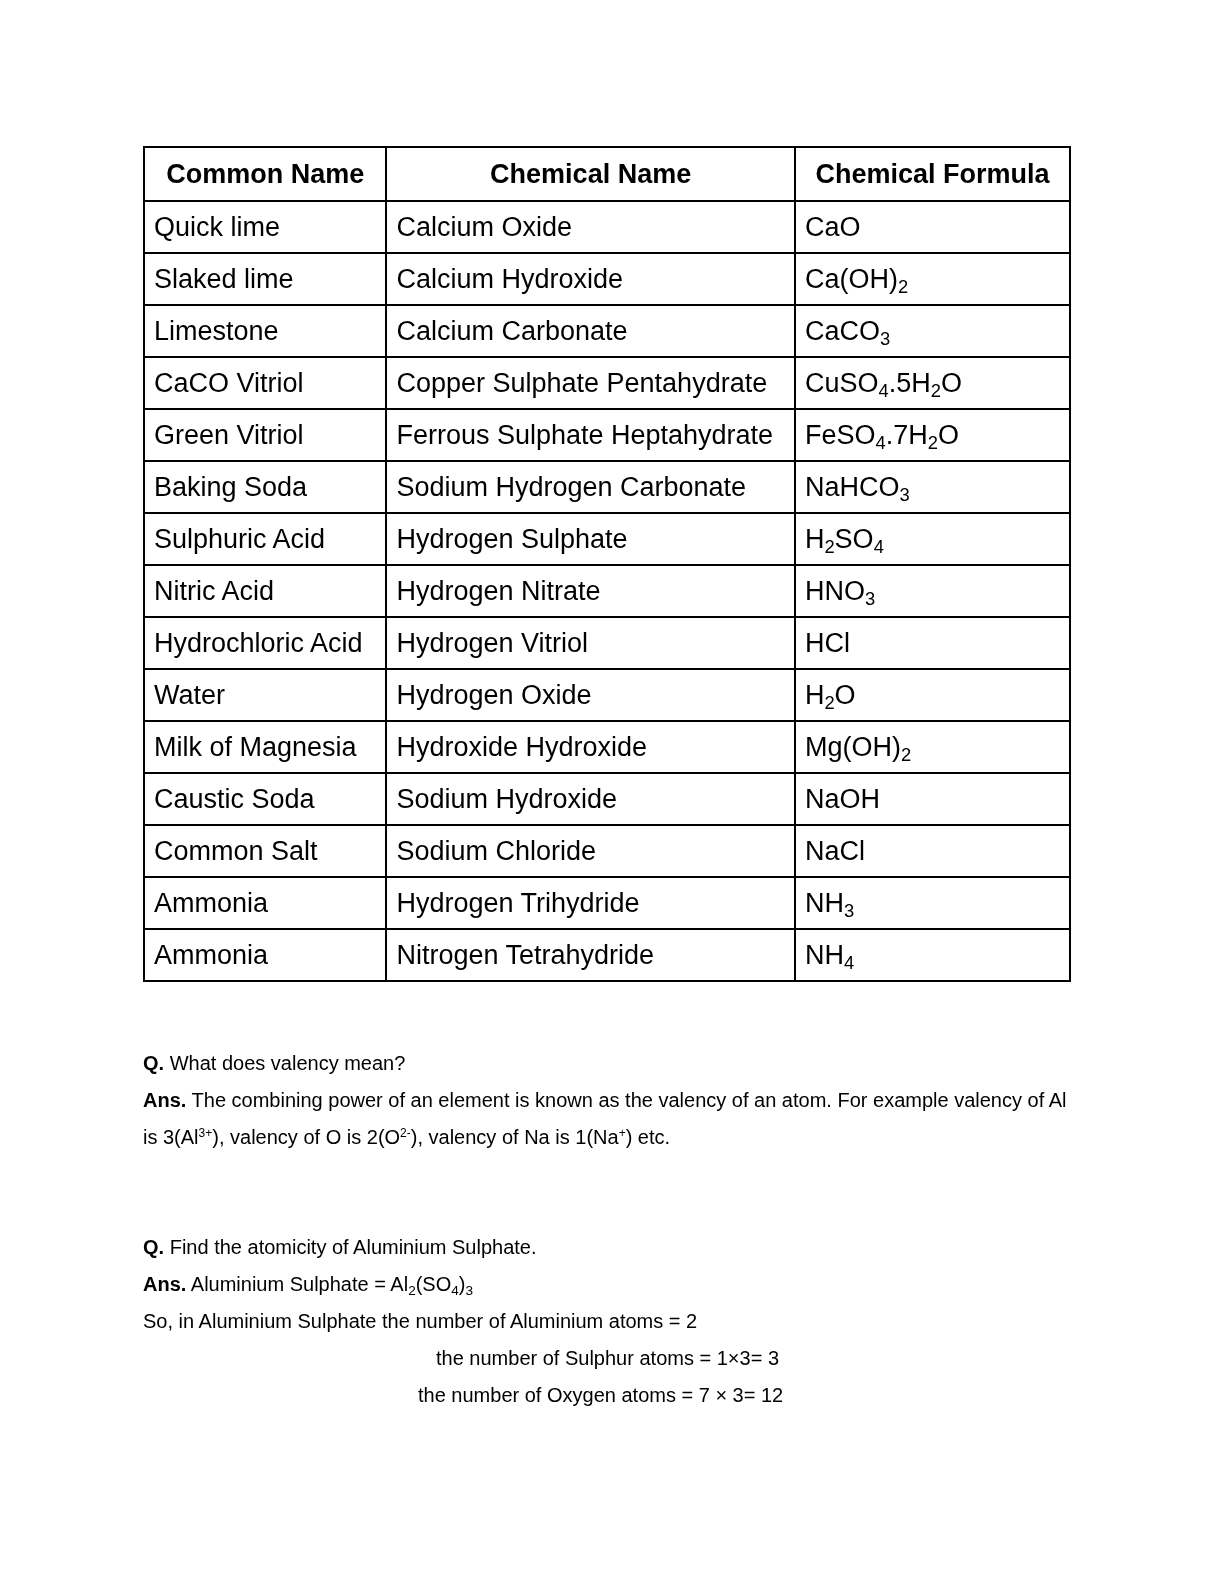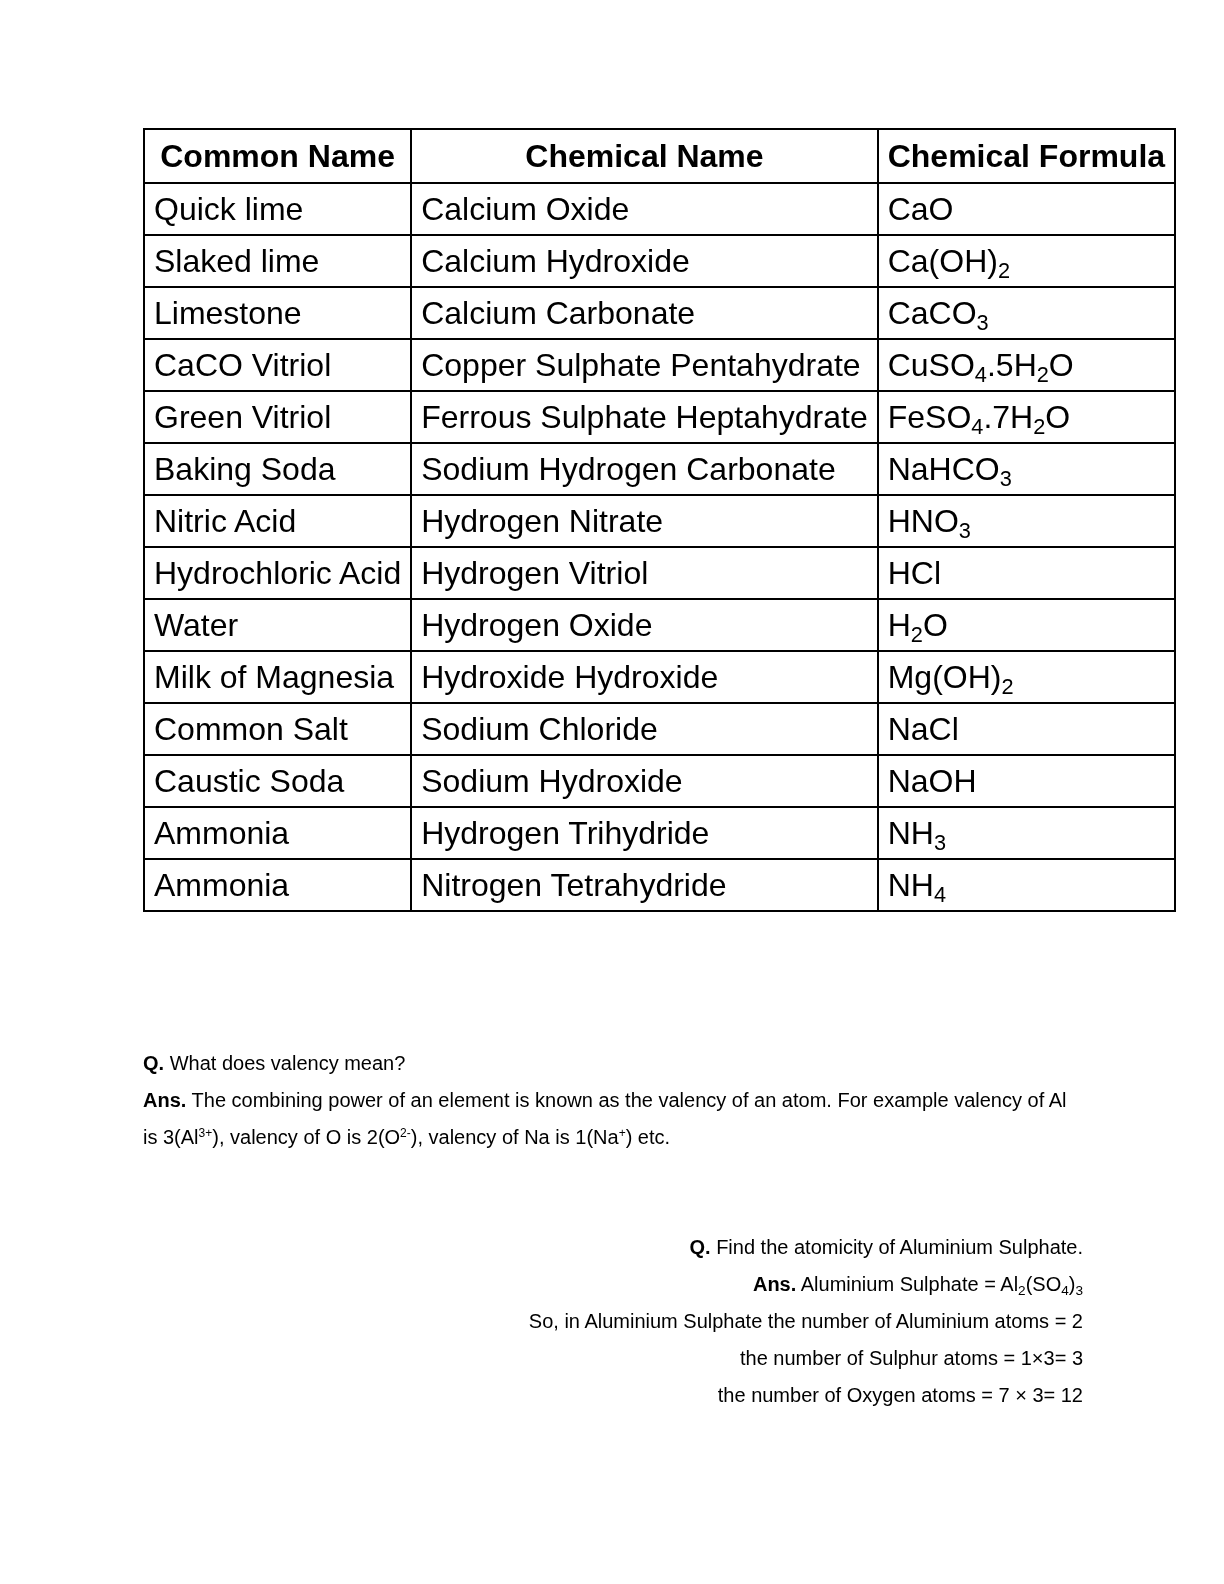--- a/index.html
+++ b/index.html
@@ -1,29 +1,29 @@
 <!DOCTYPE html>
 <html><head>
 <meta charset="utf-8">
 <style>
   html, body { margin: 0; padding: 0; background: #ffffff; }
   body { width: 1224px; height: 1584px; position: relative; font-family: "Liberation Sans", sans-serif; color: #000; }
-  table.chem { position: absolute; left: 143px; top: 128px; width: 928px; border-collapse: collapse; font-size: 32px; }
+  table.chem { position: absolute; left: 143px; top: 146px; width: 928px; border-collapse: collapse; font-size: 27px; }
   table.chem th, table.chem td { border: 2px solid #000; padding: 0 9px; height: 50px; text-align: left; font-weight: normal; white-space: nowrap; }
   table.chem th { font-weight: bold; text-align: center; height: 52px; }
   table.chem col.c1 { width: 243px; }
   table.chem col.c2 { width: 409px; }
   table.chem col.c3 { width: 276px; }
   sub { font-size: 0.68em; vertical-align: -0.28em; line-height: 0; }
   sup { font-size: 0.6em; vertical-align: 0.55em; line-height: 0; }
   .qa { position: absolute; left: 143px; width: 940px; font-size: 20px; line-height: 37px; }
   .qa p { margin: 0; }
   .qa b { font-weight: bold; }
   #qa1 { top: 1045px; }
-  #qa2 { top: 1229px; text-align: right; }
+  #qa2 { top: 1229px; }
   .indent1 { padding-left: 293px; }
   .indent2 { padding-left: 275px; }
 </style>
 </head>
 <body>
 
 <table class="chem">
   <colgroup>
       <col class="c1">
       <col class="c2">
@@ -61,48 +61,53 @@
         <td>Green Vitriol</td>
         <td>Ferrous Sulphate Heptahydrate</td>
         <td><span>FeSO</span><sub>4</sub><span>.7H</span><sub>2</sub><span>O</span></td>
       </tr>
       <tr>
         <td>Baking Soda</td>
         <td>Sodium Hydrogen Carbonate</td>
         <td><span>NaHCO</span><sub>3</sub></td>
       </tr>
       <tr>
+        <td>Sulphuric Acid</td>
+        <td>Hydrogen Sulphate</td>
+        <td><span>H</span><sub>2</sub><span>SO</span><sub>4</sub></td>
+      </tr>
+      <tr>
         <td>Nitric Acid</td>
         <td>Hydrogen Nitrate</td>
         <td><span>HNO</span><sub>3</sub></td>
       </tr>
       <tr>
         <td>Hydrochloric Acid</td>
         <td>Hydrogen Vitriol</td>
         <td><span>HCl</span></td>
       </tr>
       <tr>
         <td>Water</td>
         <td>Hydrogen Oxide</td>
         <td><span>H</span><sub>2</sub><span>O</span></td>
       </tr>
       <tr>
         <td>Milk of Magnesia</td>
         <td>Hydroxide Hydroxide</td>
         <td><span>Mg(OH)</span><sub>2</sub></td>
       </tr>
       <tr>
+        <td>Caustic Soda</td>
+        <td>Sodium Hydroxide</td>
+        <td><span>NaOH</span></td>
+      </tr>
+      <tr>
         <td>Common Salt</td>
         <td>Sodium Chloride</td>
         <td><span>NaCl</span></td>
-      </tr>
-      <tr>
-        <td>Caustic Soda</td>
-        <td>Sodium Hydroxide</td>
-        <td><span>NaOH</span></td>
       </tr>
       <tr>
         <td>Ammonia</td>
         <td>Hydrogen Trihydride</td>
         <td><span>NH</span><sub>3</sub></td>
       </tr>
       <tr>
         <td>Ammonia</td>
         <td>Nitrogen Tetrahydride</td>
         <td><span>NH</span><sub>4</sub></td>

